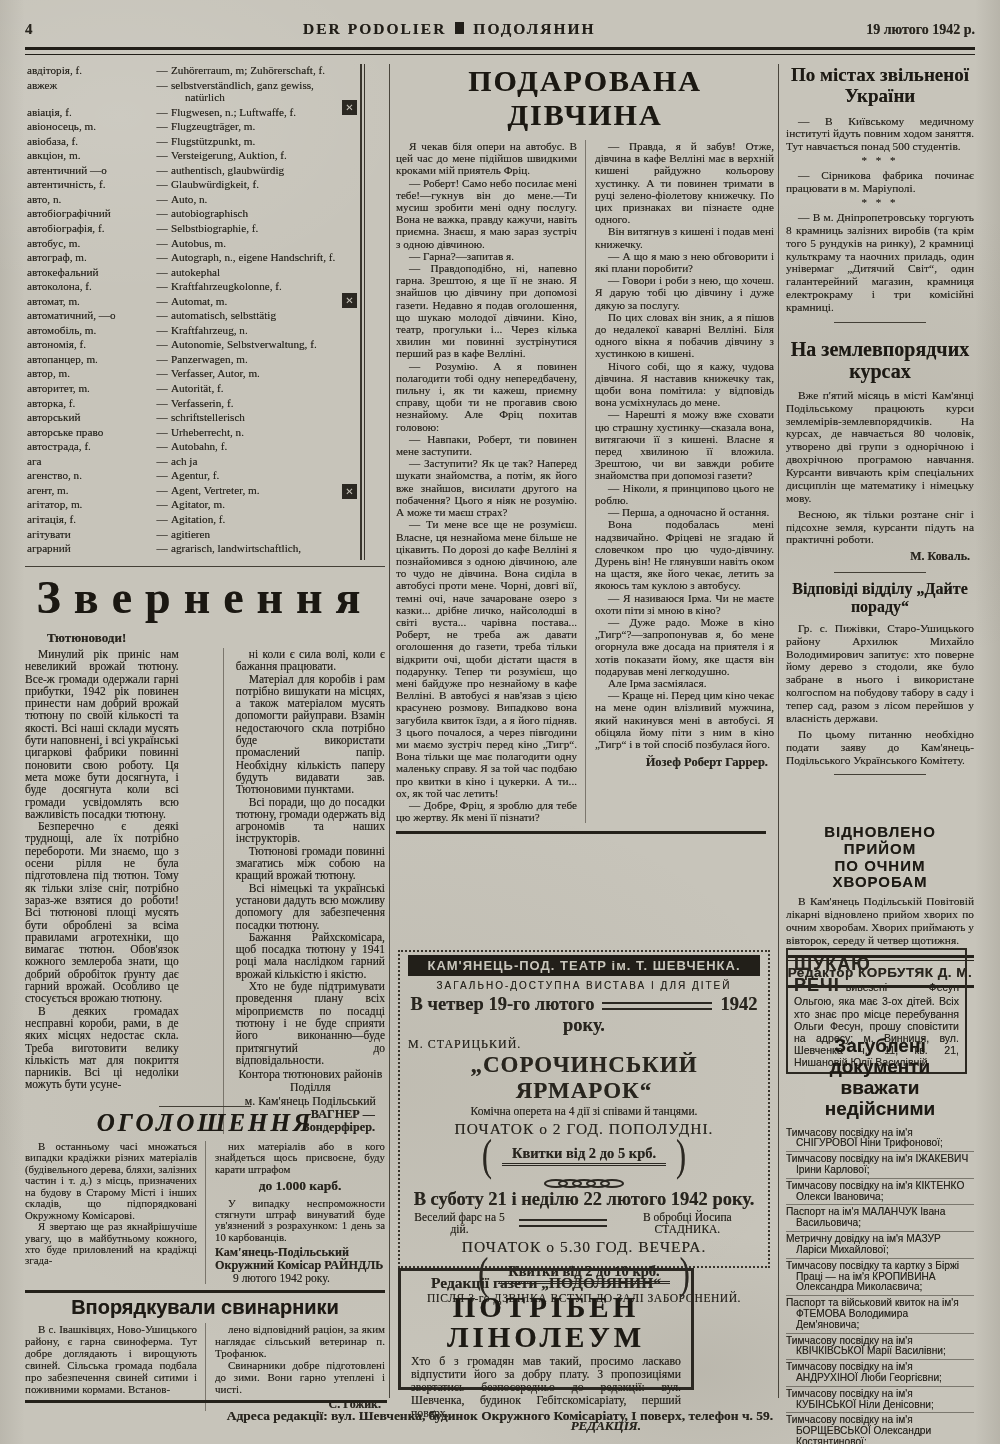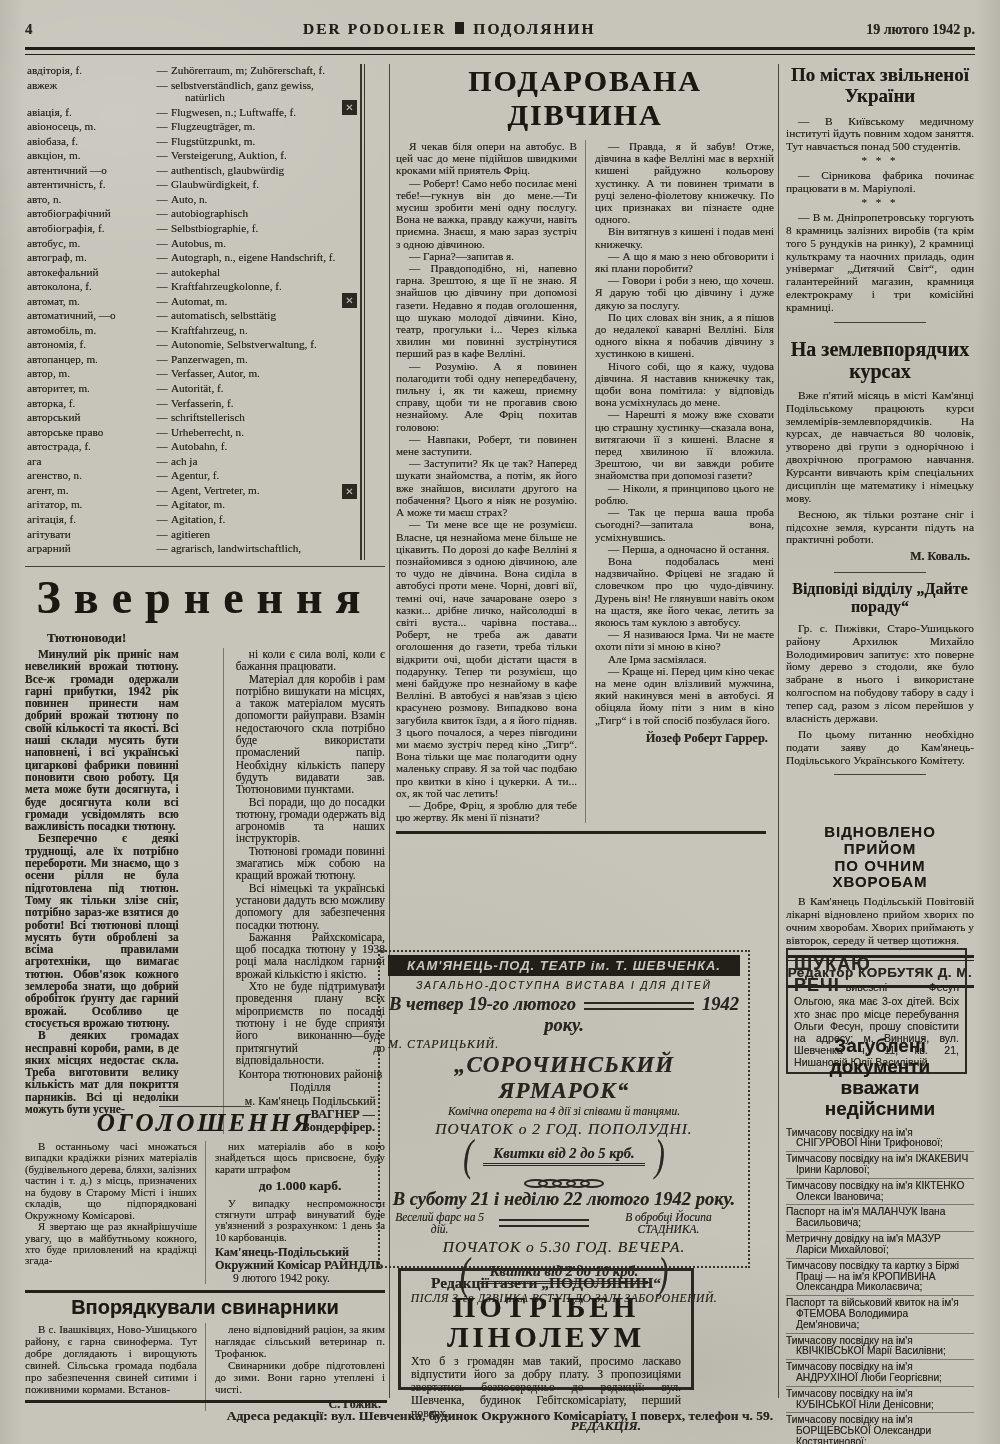--- a/index.html
+++ b/index.html
@@ -61,40 +61,40 @@
   .lost-title{ font-family:"Liberation Sans",sans-serif; font-weight:700; font-size:19px; line-height:1.1; text-align:center; color:#1d1a14; margin-bottom:6px; }
   .doc-item{ font-family:"Liberation Sans",sans-serif; font-size:10.2px; line-height:1.06; padding:2px 0 2px 10px; text-indent:-10px; }
   .doc-item + .doc-item{ border-top:1px solid rgba(45,41,34,.5); }
   
   #appeal{ left:25px; top:566px; width:360px; }
   .hairline{ border-top:1px solid #433f36; }
   .appeal-title{ font-size:46px; font-weight:700; letter-spacing:13px; text-align:center; color:#1b1812; margin:4px 0 6px; }
   .salutation{ font-weight:700; font-size:13px; text-indent:22px; margin-bottom:2px; }
   .acol{ width:50%; font-size:11.5px; line-height:1.07; }
   .acol.c2{ border-left:1px solid rgba(60,55,46,.55); padding-left:12px;margin-left:36px; }
-  .acol.c1{ padding-right:8px;font-weight:bold; }
+  .acol.c1{ padding-right:8px; }
   .sig-center{ text-align:center; font-size:11.8px; margin-top:2px; }
   .sig-right{ text-align:right; font-weight:700; font-size:12.2px; padding-right:10px; }
   
   #announce{ left:25px; top:1106px; width:360px; }
   .ann-title{ font-style:italic; font-weight:700; font-size:25px; letter-spacing:3px; text-align:center; margin:2px 0 4px; color:#1d1a14; }
   .nncol{ width:50%; font-size:10.8px; line-height:1.06; }
   .nncol.c2{ border-left:1px solid rgba(60,55,46,.55); padding-left:9px; }
   .nncol.c1{ padding-right:8px; }
   .fine{ text-align:center; font-weight:700; font-size:13.5px; margin:4px 0; }
   .ann-sig{ font-weight:700; font-size:12.2px; margin-top:3px; }
   .ann-date{ font-size:11.5px; text-indent:18px; }
   
   #pigsty{ left:25px; top:1290px; width:360px; }
   .pig-title{ font-family:"Liberation Sans",sans-serif; font-weight:700; font-size:20px; text-align:center; margin:3px 0 4px; color:#1d1a14; }
   .pgcol{ width:50%; font-size:11px; line-height:1.09; }
   .pgcol.c2{ border-left:1px solid rgba(60,55,46,.55); padding-left:9px; }
   .pgcol.c1{ padding-right:8px; }
   
-  #theater{ left:378px; top:950px; width:372px; height:318px; border:2px dotted #38342c; padding:3px 8px; text-align:center;font-style:italic; }
+  #theater{ left:398px; top:950px; width:372px; height:318px; border:2px dotted #38342c; padding:3px 8px; text-align:center; }
   .th-bar{ background:#221f19; color:#c9c6bc; font-family:"Liberation Sans",sans-serif; font-weight:700; font-size:13px; letter-spacing:1px; padding:3px 0; }
   .th-sub{ font-family:"Liberation Sans",sans-serif; font-size:10px; letter-spacing:2px; margin-top:4px; }
   .th-date{ font-weight:700; font-size:18.5px; margin-top:3px; }
   .th-author{ text-align:left; font-size:12px; letter-spacing:1px; margin-top:1px; }
   .th-title1{ font-weight:700; font-size:23px; letter-spacing:1px; }
   .th-desc{ font-size:11.5px; margin-top:1px; }
   .th-start{ font-size:15.5px; letter-spacing:1px; margin-top:3px; }
   .tickets{ display:flex; justify-content:center; align-items:center; margin-top:2px; }
   .paren{ font-size:30px; line-height:1; transform:scaleY(1.5); display:inline-block; font-weight:400; color:#2b2822; }
   .tk-text{ font-weight:700; font-size:14.5px; border-bottom:3px double #2b2822; padding:0 10px 1px; margin:0 10px; }
@@ -321,24 +321,24 @@
         <div>
 
         <p class="para">— Правда, я й забув! Отже, дівчина в кафе Велліні має в верхній кишені райдужно кольорову хустинку. А ти повинен тримати в руці зелено-фіолетову книжечку. По цих признаках ви пізнаєте одне одного.</p>
             <p class="para">Він витягнув з кишені і подав мені книжечку.</p>
             <p class="para">— А що я маю з нею обговорити і які плани поробити?</p>
             <p class="para">— Говори і роби з нею, що хочеш. Я дарую тобі цю дівчину і дуже дякую за послугу.</p>
             <p class="para">По цих словах він зник, а я пішов до недалекої каварні Велліні. Біля одного вікна я побачив дівчину з хустинкою в кишені.</p>
             <p class="para">Нічого собі, що я кажу, чудова дівчина. Я наставив книжечку так, щоби вона помітила: у відповідь вона усміхнулась до мене.</p>
             <p class="para">— Нарешті я можу вже сховати цю страшну хустинку—сказала вона, витягаючи її з кишені. Власне я перед хвилиною її вложила. Зрештою, чи ви завжди робите знайомства при допомозі газети?</p>
             <p class="para">— Ніколи, я принципово цього не роблю.</p>
-            <p class="para">— Так це перша ваша проба сьогодні?—запитала вона, усміхнувшись.</p>
             <p class="para">— Перша, а одночасно й остання.</p>
             <p class="para">Вона подобалась мені надзвичайно. Фріцеві не згадаю й словечком про цю чудо-дівчину. Дурень він! Не глянувши навіть оком на щастя, яке його чекає, летить за якоюсь там куклою з автобусу.</p>
             <p class="para">— Я називаюся Ірма. Чи не маєте охоти піти зі мною в кіно?</p>
+            <p class="para">— Дуже радо. Може в кіно „Тигр“?—запропонував я, бо мене огорнула вже досада на приятеля і я хотів показати йому, яке щастя він подарував мені легкодушно.</p>
             <p class="para">Але Ірма засміялася.</p>
             <p class="para">— Краще ні. Перед цим кіно чекає на мене один влізливий мужчина, який накинувся мені в автобусі. Я обіцяла йому піти з ним в кіно „Тигр“ і в той спосіб позбулася його.</p>
           </div>
         <p class="byline">Йозеф Роберт Гаррер.</p>
       </div>
     </div>
     <div class="endrule"></div>
   </section>
 
   <section class="rblock abs" style="left:786px;top:64px;">
@@ -426,21 +426,21 @@
           <p class="para">В деяких громадах несправні короби, рами, в де яких місцях недостає скла. Треба виготовити велику кількість мат для покриття парників. Всі ці недоліки можуть бути усуне-</p>
         </div>
       <div class="acol c2">
         <div>
 
         <p class="para">ні коли є сила волі, коли є бажання працювати.</p>
             <p class="para">Матеріал для коробів і рам потрібно вишукати на місцях, а також матеріалом мусять допомогти райуправи. Взамін недостаючого скла потрібно буде використати промаслений папір. Необхідну кількість паперу будуть видавати зав. Тютюновими пунктами.</p>
             <p class="para">Всі поради, що до посадки тютюну, громади одержать від агрономів та наших інструкторів.</p>
             <p class="para">Тютюнові громади повинні змагатись між собою на кращий врожай тютюну.</p>
             <p class="para">Всі німецькі та українські установи дадуть всю можливу допомогу для забезпечення посадки тютюну.</p>
-            <p class="para">Бажання Райхскомісара, щоб посадка тютюну у 1938 році мала наслідком гарний врожай кількістю і якістю.</p>
+            <p class="para">Бажання Райхскомісара, щоб посадка тютюну у 1941 році мала наслідком гарний врожай кількістю і якістю.</p>
             <p class="para">Хто не буде підтримувати проведення плану всіх міроприємств по посадці тютюну і не буде сприяти його виконанню—буде притягнутий до відповідальности.</p>
           </div>
         <div class="sig-center">Контора тютюнових районів Поділля</div>
         <div class="sig-center">м. Кам'янець Подільський</div>
         <div class="sig-right">ВАГНЕР —</div>
         <div class="sig-right">Зондерфірер.</div>
       </div>
     </div>
   </section>
 

